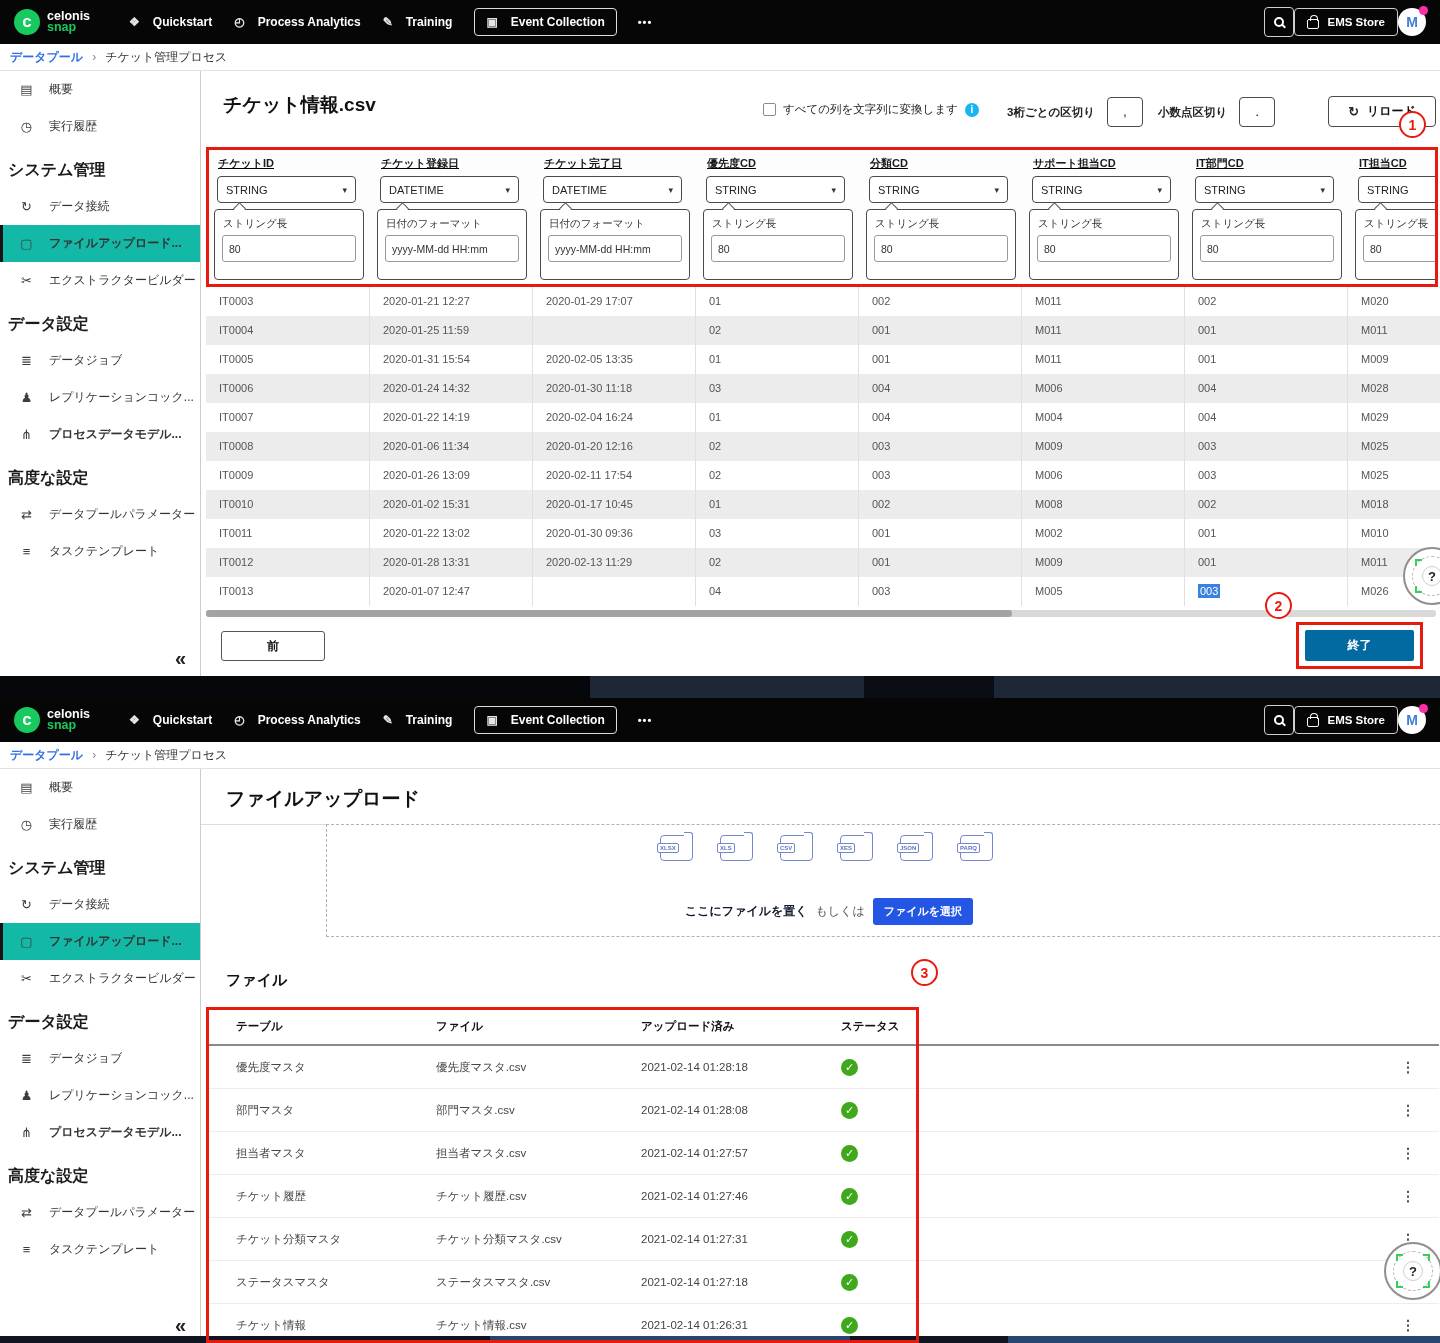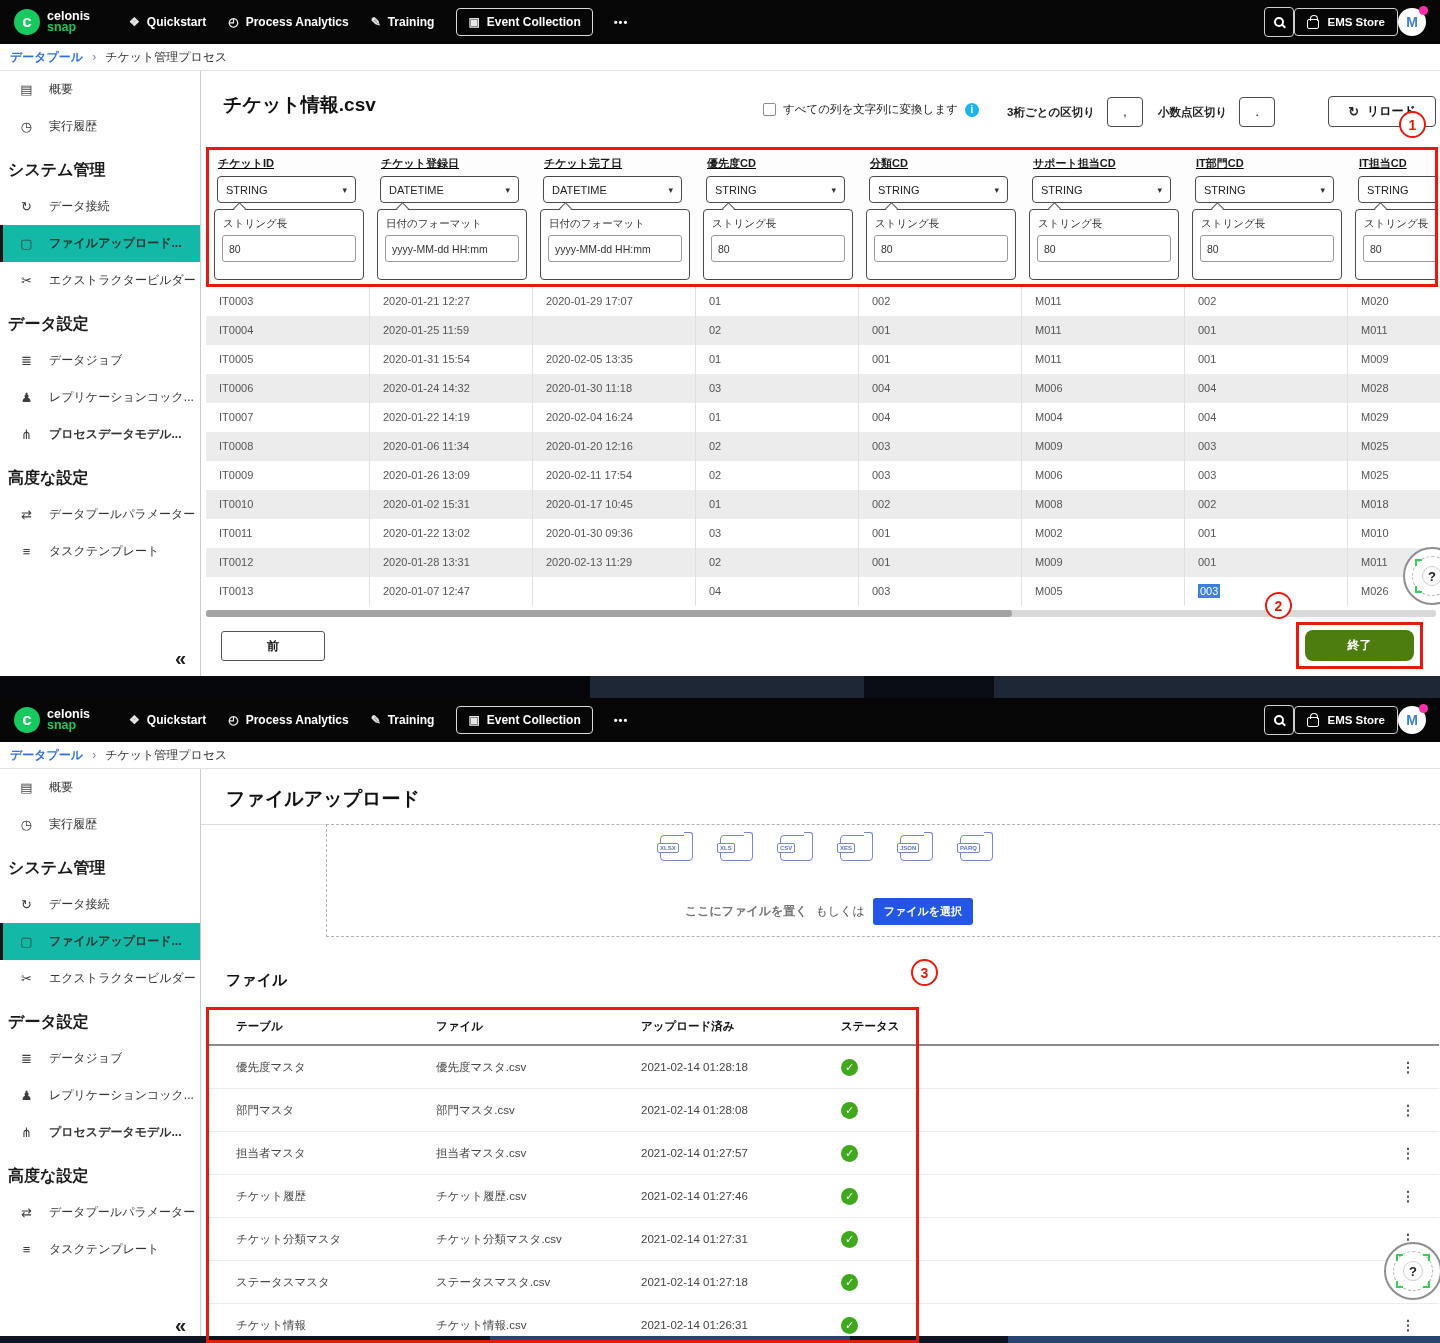--- a/index.html
+++ b/index.html
@@ -12,21 +12,21 @@
   .divider { position:absolute; top:676px; left:0; width:1440px; height:22px;
     background:linear-gradient(90deg,#05070b 0 41%,#1d2736 41% 60%,#0a0d14 60% 69%,#1d2736 69% 100%); }
   #shot2 { top:698px; height:645px; }
 
   
   .navbar { position:absolute; top:0; left:0; right:0; height:44px; background:#060606; display:flex; align-items:center; padding:0 14px; color:#fff; }
   .logo { display:flex; align-items:center; gap:7px; margin-right:28px; cursor:pointer; }
   .logo-mark { width:26px; height:26px; border-radius:50%; background:#17c95f; color:#fff; font-weight:bold; font-size:17px; display:flex; align-items:center; justify-content:center; }
   .logo-text { display:flex; flex-direction:column; line-height:11px; font-size:12.5px; font-weight:bold; }
   .logo-text .l2 { color:#17c95f; }
-  .nav-item { display:flex; align-items:center; gap:7px; margin:0 11px; font-size:12px; font-weight:bold; cursor:pointer; white-space:nowrap; }
+  .nav-item { display:flex; align-items:center; gap:13px; margin:0 11px; font-size:12px; font-weight:bold; cursor:pointer; white-space:nowrap; }
   .nav-item.boxed { border:1px solid #dcdcdc; border-radius:4px; padding:6px 11px; }
   .nicon { font-size:12px; line-height:1; opacity:.9; }
   .nav-more { margin:0 10px; font-size:11px; letter-spacing:1px; font-weight:bold; cursor:pointer; }
   .nav-right { margin-left:auto; display:flex; align-items:center; }
   .searchbtn { width:30px; height:30px; border:1px solid #cfcfcf; border-radius:4px; display:flex; align-items:center; justify-content:center; cursor:pointer; }
   .mag { position:relative; width:10px; height:10px; border:2px solid #fff; border-radius:50%; }
   .mag::after { content:""; position:absolute; width:5px; height:2px; background:#fff; transform:rotate(45deg); right:-4px; bottom:-2px; }
   .emsbtn { display:flex; align-items:center; gap:8px; border:1px solid #cfcfcf; border-radius:4px; padding:6px 12px; font-size:11.5px; font-weight:bold; cursor:pointer; }
   .bag { position:relative; width:12px; height:10px; border:1.5px solid #fff; border-radius:2px; margin-top:4px; }
   .bag::before { content:""; position:absolute; top:-5px; left:2px; width:6px; height:5px; border:1.5px solid #fff; border-bottom:none; border-radius:4px 4px 0 0; }
@@ -105,42 +105,42 @@
   .prow:nth-child(even) { background:#ececec; }
   .pcell { font-size:11px; color:#555; line-height:29px; padding-left:13px; overflow:hidden; white-space:nowrap; }
   .pcell + .pcell { border-left:1px solid #e0e0e0; }
   .hl { background:#3b82e0; color:#fff; padding:1px 2px; }
   .hscroll { position:absolute; left:5px; top:539px; width:1230px; height:7px; background:#d9d9d9; border-radius:3px; }
   .hthumb { width:806px; height:7px; background:#a3a3a3; border-radius:3px; cursor:pointer; }
 
   
   .prevbtn { position:absolute; left:20px; top:560px; width:104px; height:30px; border:1.5px solid #555; border-radius:3px; background:#fff; font-size:12px; font-weight:bold; color:#111; display:flex; align-items:center; justify-content:center; cursor:pointer; }
   .finish-outline { position:absolute; left:1095px; top:551px; width:127px; height:47px; border:3px solid #e8190f; z-index:8; display:flex; align-items:center; justify-content:center; }
-  .finishbtn { width:109px; height:31px; background:#4d7c0f; border:none; border-radius:8px; color:#fff; font-size:12px; font-weight:bold; cursor:pointer; font-family:"Liberation Sans",sans-serif; }
+  .finishbtn { width:109px; height:31px; background:#0369a1; border:none; border-radius:2px; color:#fff; font-size:12px; font-weight:bold; cursor:pointer; font-family:"Liberation Sans",sans-serif; }
 
   
   .help { position:absolute; width:58px; height:58px; border-radius:50%; background:#fff; border:2px solid #8f8f8f; z-index:7; }
   .help .ring { position:absolute; inset:7px; border:1.5px dashed #b5b5b5; border-radius:50%; }
   .help .core { position:absolute; inset:17px; background:#fff; border:1.5px solid #cfcfcf; border-radius:50%; display:flex; align-items:center; justify-content:center; font-size:13px; font-weight:bold; color:#222; }
   .help .g { position:absolute; width:7px; height:7px; border:2px solid #35d05a; }
   .help .g1c { top:10px; left:10px; border-right:none; border-bottom:none; }
   .help .g2c { top:10px; right:10px; border-left:none; border-bottom:none; }
   .help .g3c { bottom:10px; left:10px; border-right:none; border-top:none; }
   .help .g4c { bottom:10px; right:10px; border-left:none; border-top:none; }
 
   
   .s2-title { position:absolute; left:25px; top:17px; font-size:19px; font-weight:bold; color:#111; }
   .s2-hr { position:absolute; left:0; top:55px; right:0; border-top:1px solid #ddd; }
   .dropzone { position:absolute; left:125px; top:55px; width:1315px; height:113px; border:1.5px dashed #b3b3b3; background:#fff; }
   .dropicons { position:absolute; left:333px; top:10px; display:flex; gap:27px; }
   .ficon { position:relative; width:33px; height:26px; border:1.5px solid #7388cd; border-radius:4px; background:#fff; }
   .ficon::after { content:""; position:absolute; right:-1px; top:-4px; width:8px; height:6px; border:1.5px solid #7388cd; border-left:none; border-bottom:none; border-radius:0 3px 0 0; background:#fff; }
   .ficon b { position:absolute; left:-4px; top:7px; background:#fff; border:1.2px solid #7388cd; border-radius:2px; font-size:6px; line-height:8px; padding:0 2px; color:#5e74bf; font-weight:bold; }
   .droptext { position:absolute; left:358px; top:73px; display:flex; align-items:center; gap:8px; font-size:12px; }
-  .droptext b { color:#737373; }
+  .droptext b { color:#0f172a; }
   .droptext .or { color:#555; }
   .selectbtn { background:#2456e6; color:#fff; border:none; border-radius:3px; font-size:11px; font-weight:bold; padding:6px 11px; cursor:pointer; font-family:"Liberation Sans",sans-serif; }
   .files-h { position:absolute; left:25px; top:202px; font-size:15px; font-weight:bold; color:#111; }
   .ftable { position:absolute; left:5px; top:240px; width:1233px; }
   .fhead, .frow { display:grid; grid-template-columns:200px 205px 200px 110px 1fr; align-items:center; padding-left:30px; }
   .fhead { height:37px; font-size:11.5px; font-weight:bold; color:#111; border-bottom:2px solid #8a8a8a; }
   .frow { height:43px; border-bottom:1px solid #ededed; font-size:11.5px; color:#444; }
   .okicon { width:17px; height:17px; border-radius:50%; background:#3fa81c; color:#fff; font-size:11px; display:flex; align-items:center; justify-content:center; }
   .kebabcell { justify-self:end; padding-right:24px; }
   .kebab { font-size:14px; font-weight:bold; color:#555; cursor:pointer; letter-spacing:0; }

